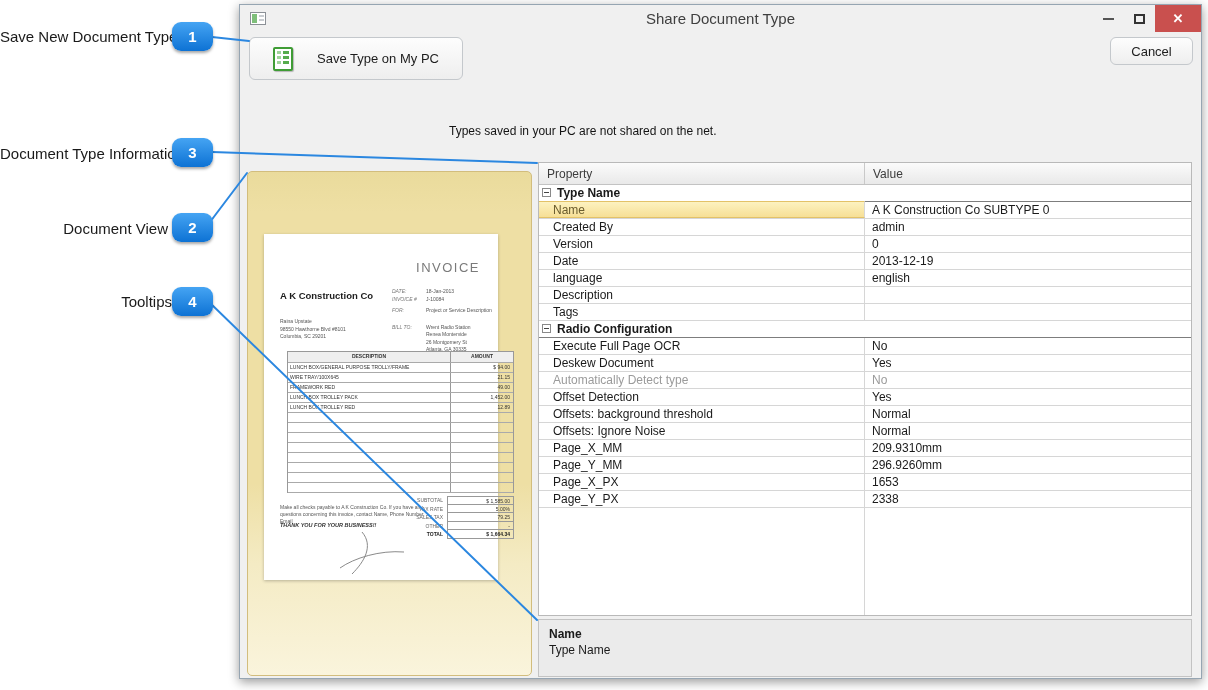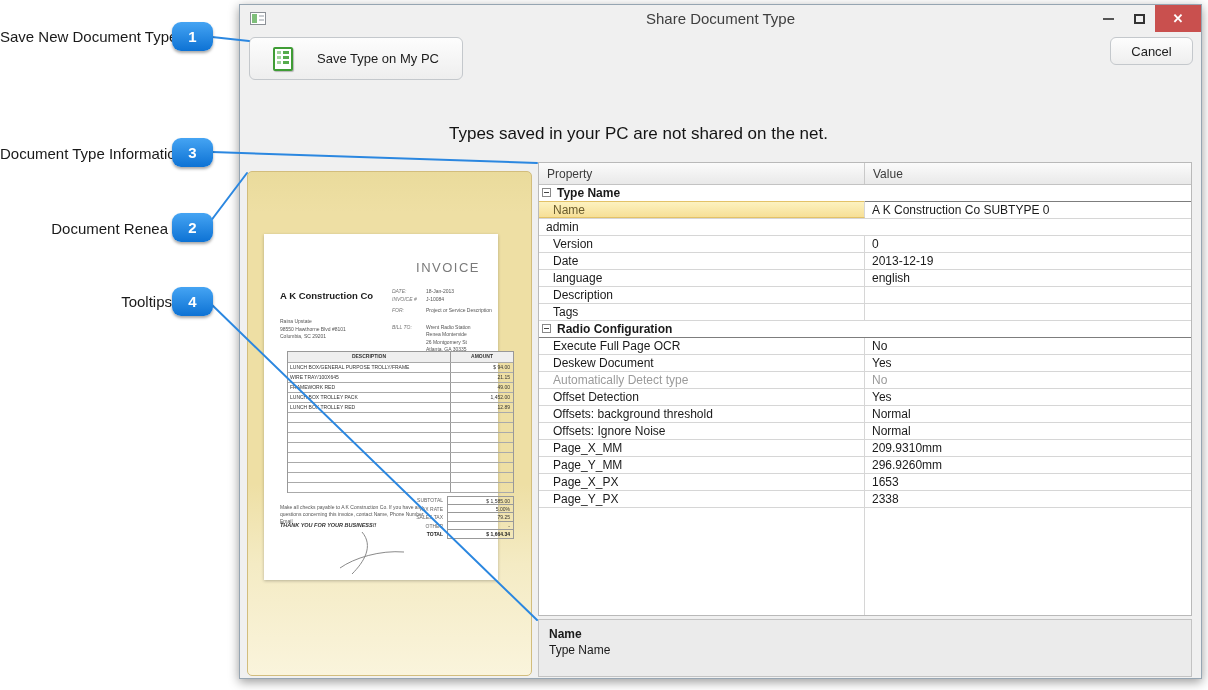--- a/index.html
+++ b/index.html
@@ -48,21 +48,21 @@
   .tool-button{position:absolute;background:linear-gradient(to bottom,#fdfdfd,#eeeeee);
     border:1px solid #c4c8cc;border-radius:6px;display:flex;align-items:center;justify-content:center;
     font-size:13px;color:#1d1d1d;cursor:default;}
   .save-btn{left:9px;top:32px;width:214px;height:43px;gap:24px;}
   .cancel-btn{left:870px;top:32px;width:83px;height:28px;}
   .doc-icon{width:20px;height:24px;background:#fff;border:2px solid #3f9c35;border-radius:2px;position:relative;box-shadow:1px 1px 1px rgba(0,0,0,.25);}
   .doc-icon::before{content:"";position:absolute;left:2px;top:2px;width:4px;height:3px;background:#9fd49a;
     box-shadow:0 5px 0 #9fd49a,0 10px 0 #9fd49a;}
   .doc-icon::after{content:"";position:absolute;left:8px;top:2px;width:6px;height:3px;background:#56ab4d;
     box-shadow:0 5px 0 #56ab4d,0 10px 0 #56ab4d;}
-  .notice{position:absolute;left:209px;top:119px;font-size:17px;color:#141414;}
+  .notice{position:absolute;left:209px;top:119px;font-size:12px;color:#141414;}
 
   
   .doc-panel{position:absolute;left:7px;top:166px;width:285px;height:505px;border-radius:5px;
     border:1px solid var(--panel-tan-border);
     background:linear-gradient(to bottom,#eadb9c 0%,var(--panel-tan) 8%,var(--panel-tan) 62%,#f4ebc4 78%,var(--panel-tan-light) 100%);}
   .invoice-page{position:absolute;left:16px;top:62px;width:234px;height:346px;background:#fff;box-shadow:0 1px 3px rgba(0,0,0,.25);}
   .inv-title{position:absolute;right:18px;top:26px;font-size:13px;letter-spacing:1.5px;color:#7a7a7a;}
   .inv-company{position:absolute;left:16px;top:56px;font-size:9.5px;font-weight:bold;color:#1c1c1c;}
   .inv-address{position:absolute;left:16px;top:84px;font-size:5px;line-height:1.5;color:#555;}
   .inv-meta{position:absolute;left:128px;top:54px;font-size:5px;color:#555;}
@@ -124,21 +124,21 @@
   <line x1="210" y1="222" x2="247" y2="173" stroke="#2b87e0" stroke-width="2" stroke-linecap="round"></line>
   <line x1="208" y1="301" x2="537" y2="620" stroke="#2b87e0" stroke-width="2" stroke-linecap="round"></line>
 </svg>
 
 <div class="callout-label" style="left:0;top:28px;">Save New Document Type</div>
 <div class="balloon" style="left:172px;top:22px;">1</div>
 
 <div class="callout-label" style="left:0;top:145px;">Document Type Information</div>
 <div class="balloon" style="left:172px;top:138px;">3</div>
 
-<div class="callout-label" style="left:0;top:220px;">Document Renea</div>
+<div class="callout-label" style="left:0;top:220px;">Document View</div>
 <div class="balloon" style="left:172px;top:213px;">2</div>
 
 <div class="callout-label" style="left:4px;top:293px;">Tooltips</div>
 <div class="balloon" style="left:172px;top:287px;">4</div>
 
 <div class="dialog">
 
   <div class="titlebar">
     <div class="app-icon"></div>
     <div class="title-text">Share Document Type</div>
@@ -295,20 +295,21 @@
     <div id="grid-body">
         <div class="grid-row group">
           <div class="collapse-box"></div>
           <div class="g-name">Type Name</div>
         </div>
         <div class="grid-row selected">
           <div class="gc-prop">Name</div>
           <div class="gc-val">A K Construction Co SUBTYPE 0</div>
         </div>
         <div class="grid-row">
+          <div class="gc-prop">Created By</div>
           <div class="gc-val">admin</div>
         </div>
         <div class="grid-row">
           <div class="gc-prop">Version</div>
           <div class="gc-val">0</div>
         </div>
         <div class="grid-row">
           <div class="gc-prop">Date</div>
           <div class="gc-val">2013-12-19</div>
         </div>

